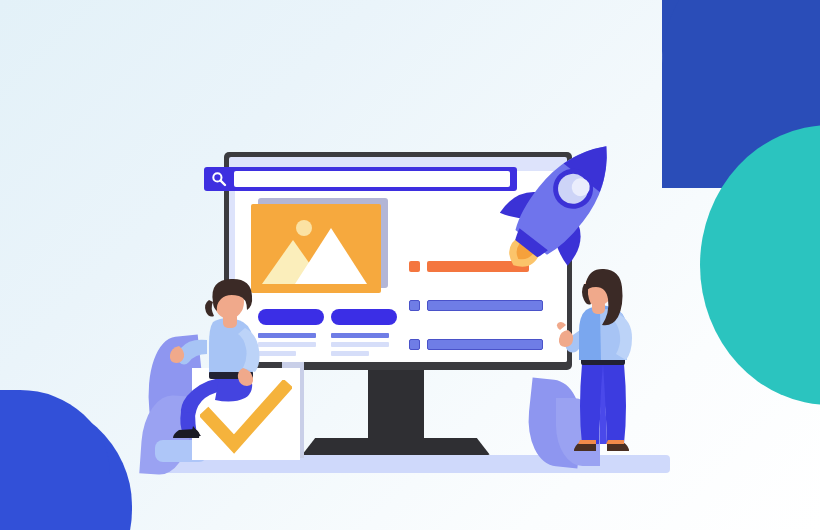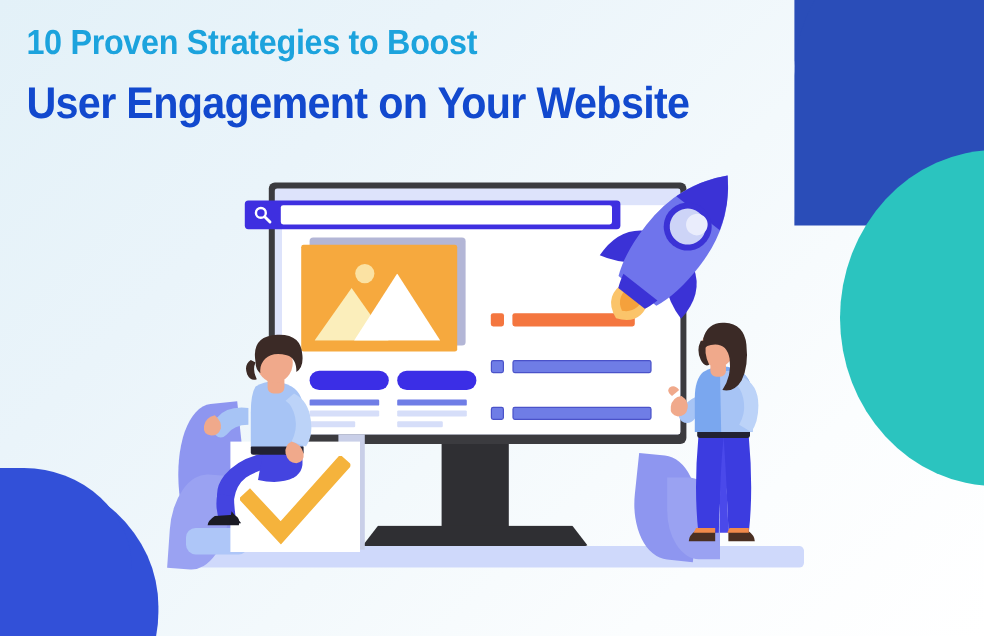--- a/index.html
+++ b/index.html
@@ -172,24 +172,20 @@
 </head>
 <body>
 
 <div id="canvas">
 
   <div class="blob" id="blob-navy"></div>
   <div class="blob" id="blob-teal"></div>
   <div class="blob" id="blob-bottomleft"></div>
   <div class="blob" id="blob-bottomleft-2"></div>
 
-  <div id="headline">
-    <div class="h-line1">10 Proven Strategies to Boost</div>
-    <div class="h-line2">User Engagement on Your Website</div>
-  </div>
 
   <div id="stage">
 
     <div id="ground"></div>
 
     <div class="leaf" id="leaf-l1"></div>
     <div class="leaf" id="leaf-l2"></div>
     <div class="leaf" id="leaf-r1"></div>
     <div class="leaf" id="leaf-r2"></div>
     <div class="leaf" id="pot-l"></div>

